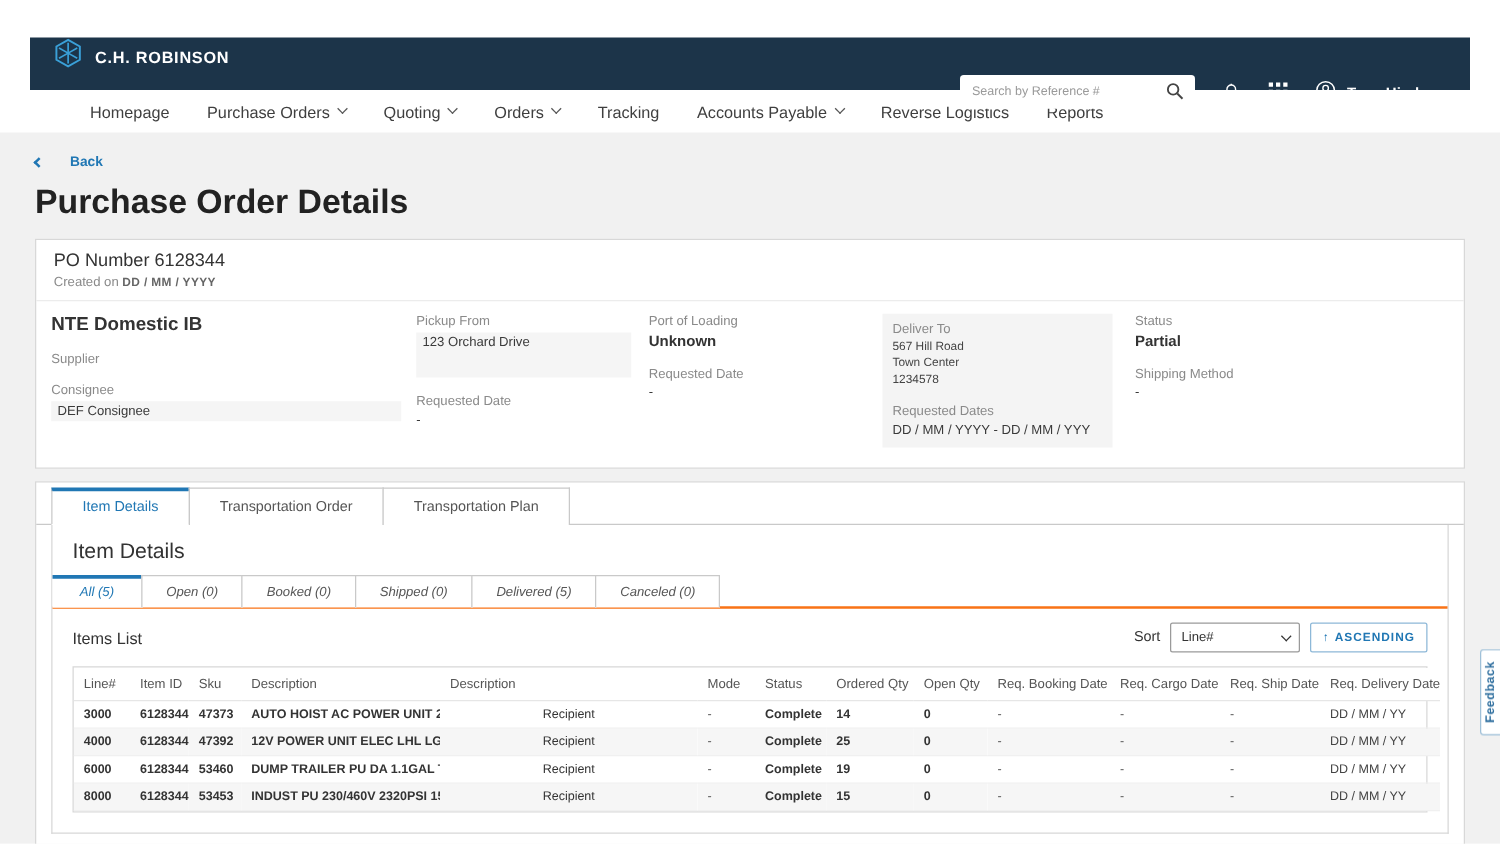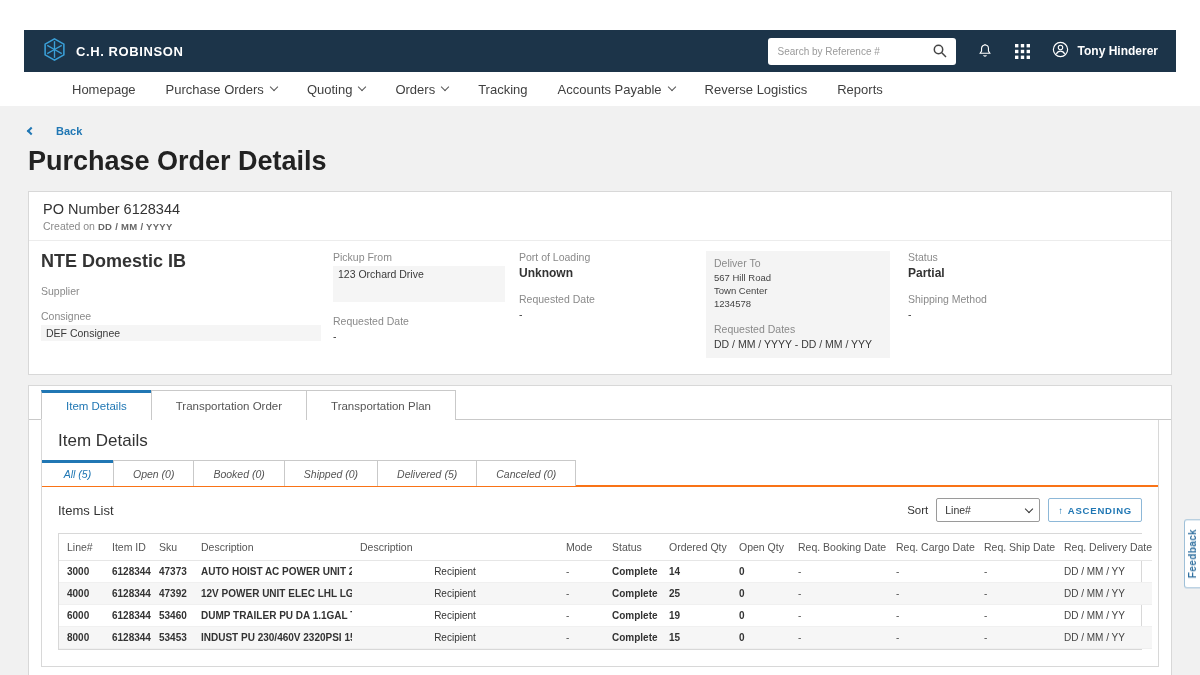--- a/index.html
+++ b/index.html
@@ -5,21 +5,21 @@
   :root{
     --navbar-bg:#1c3449; --accent:#2077b4; --page-bg:#f1f1f1;
     --border:#d8d8d8; --label:#8a8a8a; --text:#333;
   }
   *{box-sizing:border-box;margin:0;padding:0;}
   html,body{width:1200px;height:675px;overflow:hidden;}
   body{font-family:"Liberation Sans","DejaVu Sans",sans-serif;background:#fff;color:var(--text);}
 
   
   .top-wrap{padding-top:30px;background:#fff;}
-  .navbar{margin:0 24px;height:42px;background:var(--navbar-bg);display:flex;align-items:center;padding:0 18px;}
+  .navbar{margin:0 24px;height:42px;background:var(--navbar-bg);display:flex;align-items:flex-start;padding:0 18px;flex-direction:column;}
   .brand{display:flex;align-items:center;gap:9px;}
   .brand-name{color:#fff;font-weight:bold;font-size:13px;letter-spacing:.6px;}
   .nav-right{margin-left:auto;display:flex;align-items:center;gap:20px;}
   .searchbox{position:relative;width:188px;}
   .searchbox input{width:100%;height:27px;border:none;border-radius:3px;padding:0 30px 0 10px;font-size:10px;color:#444;font-family:inherit;}
   .searchbox input::placeholder{color:#9a9a9a;}
   .searchbox .mag{position:absolute;right:8px;top:5px;}
   .icon-btn{background:none;border:none;cursor:pointer;display:flex;align-items:center;}
   .userchip{display:flex;align-items:center;gap:8px;color:#fff;font-size:12px;font-weight:bold;}
 
@@ -40,21 +40,21 @@
   .po-head{padding:9px 14px 8px;}
   .po-number{font-size:14.5px;color:#333;}
   .po-created{margin-top:3px;font-size:10.5px;color:var(--label);}
   .po-created b{color:#666;font-size:9.5px;letter-spacing:.3px;}
   .po-cols{display:flex;border-top:1px solid #ececec;padding:10px 12px 16px;}
   .lbl{font-size:10.5px;color:var(--label);margin-bottom:3px;}
   .val{font-size:10.5px;color:#3a3a3a;}
   .val-bold{font-size:12px;font-weight:bold;color:#333;}
   .gray-block{background:#f5f5f5;padding:2px 5px;}
   .col1{width:292px;}
-  .col1 .order-type{font-size:18px;font-weight:bold;color:#333;margin-bottom:13px;}
+  .col1 .order-type{font-size:15px;font-weight:bold;color:#333;margin-bottom:13px;}
   .col1 .gray-block{width:280px;}
   .col2{width:186px;}
   .col2 .pickup-val{width:172px;height:36px;}
   .col3{width:187px;}
   .col4{width:202px;}
   .col4 .panel{background:#f4f4f4;padding:6px 8px 8px;width:184px;}
   .col4 .addr{font-size:9.5px;color:#444;line-height:1.35;}
   .col5{flex:1;}
   .mt{margin-top:13px;}
 

